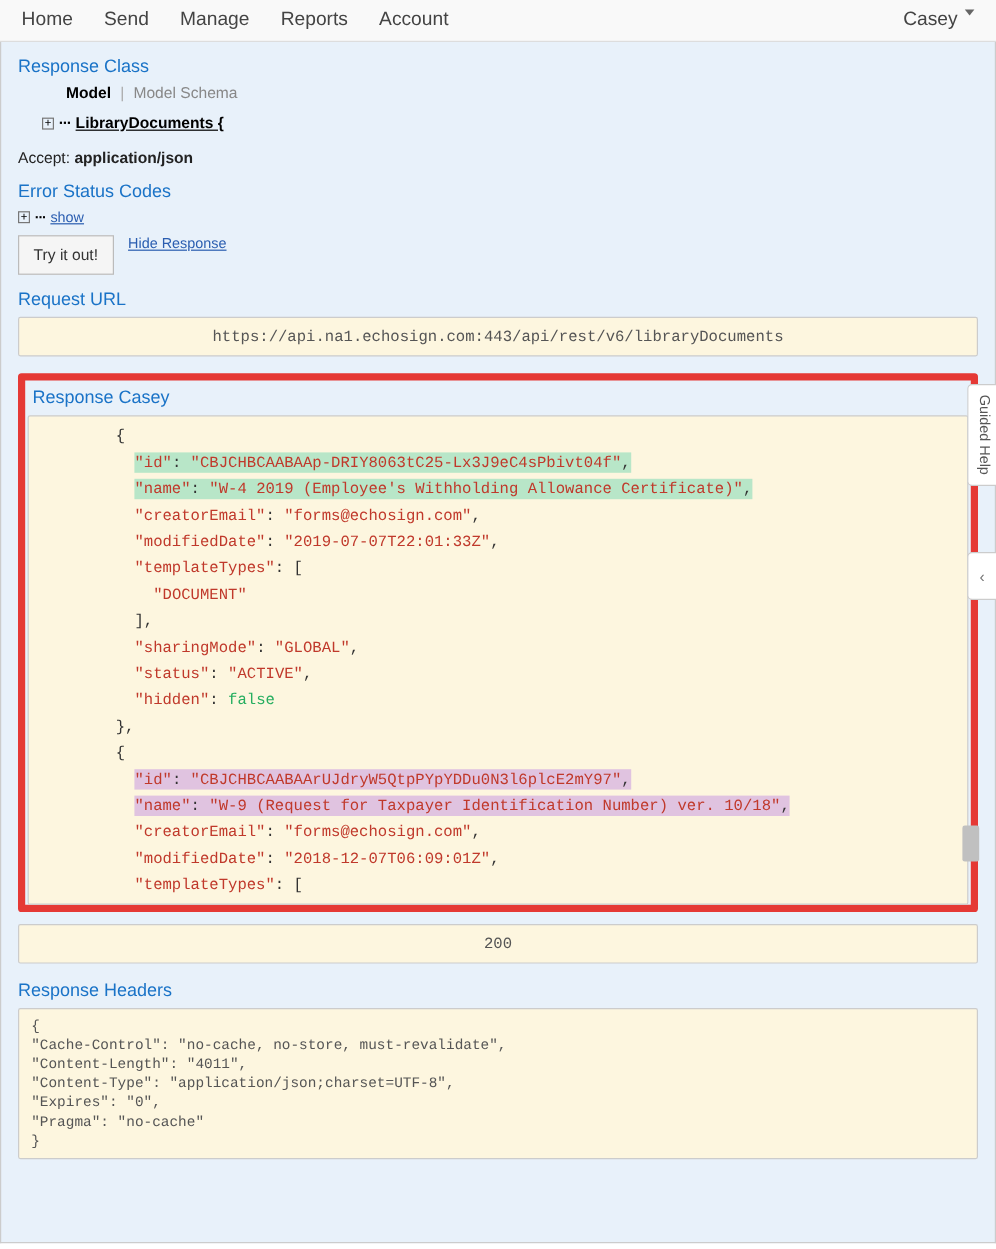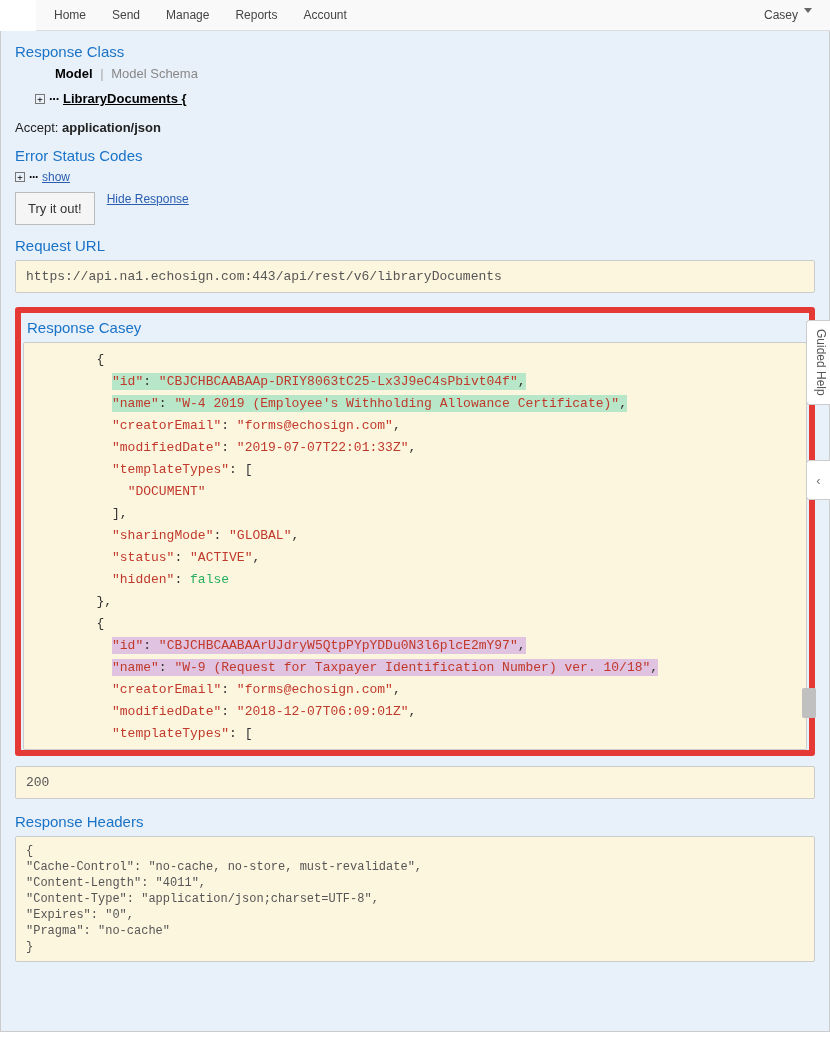--- a/index.html
+++ b/index.html
@@ -12,22 +12,21 @@
       position: relative;
       overflow: hidden;
     }
     .topnav {
       display: flex;
       align-items: center;
       padding: 8px 18px;
       background: #f9f9f9;
       border-bottom: 1px solid #ddd;
       color: #444;
-      font-size: 12px;
-      margin-left: 36px;
+      font-size: 16px;
     }
     .topnav .nav-left { display: flex; gap: 26px; }
     .topnav .nav-item { cursor: pointer; }
     .topnav .spacer { flex: 1; }
     .topnav .user { display: flex; align-items: flex-start; gap: 6px; cursor: pointer; }
     .caret-down {
       display: inline-block;
       width: 0; height: 0;
       border-left: 4px solid transparent;
       border-right: 4px solid transparent;
@@ -88,20 +87,21 @@
     .code-box {
       background: #fdf6df;
       border: 1px solid #ccc;
       border-radius: 2px;
       padding: 8px 10px;
       font-family: "Consolas", "Courier New", monospace;
       font-size: 13px;
       color: #555;
       margin-bottom: 14px;
       overflow: hidden;
+      text-align: center;
     }
     .response-body-wrapper {
       border: 6px solid #e53935;
       border-radius: 3px;
       padding: 4px 2px 0 2px;
       margin-bottom: 10px;
       background: #e8f1fa;
     }
     .response-body-title {
       color: #1a73c7;

